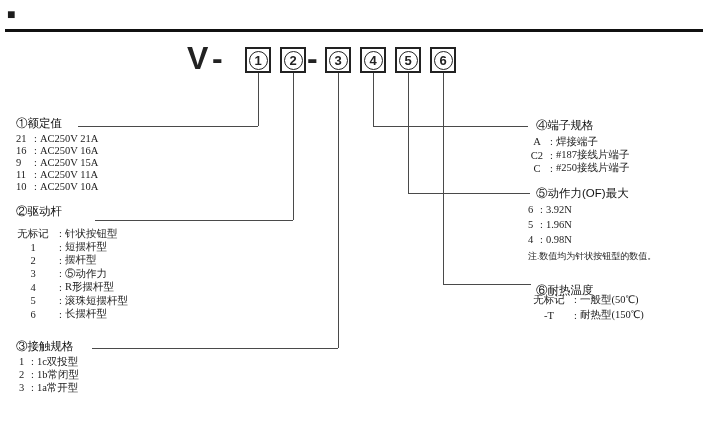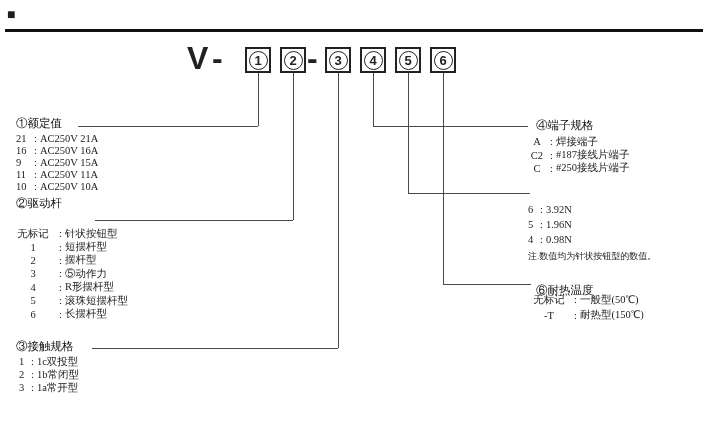--- a/index.html
+++ b/index.html
@@ -116,21 +116,21 @@
         <span class="colon">:</span>
         <span>AC250V 11A</span>
       </div>
     <div class="row">
         <span class="lbl w15">10</span>
         <span class="colon">:</span>
         <span>AC250V 10A</span>
       </div>
   </div>
 
-  <div class="sec-h" style="left:16px; top:196px;">②驱动杆</div>
+  <div class="sec-h" style="left:16px; top:204px;">②驱动杆</div>
   <div class="list lh134" style="left:10px; top:227px;">
     <div class="row">
         <span class="lbl w46">无标记</span>
         <span class="colon">:</span>
         <span>针状按钮型</span>
       </div>
     <div class="row">
         <span class="lbl w46">1</span>
         <span class="colon">:</span>
         <span>短摆杆型</span>
@@ -193,20 +193,21 @@
         <span class="colon">:</span>
         <span>#187接线片端子</span>
       </div>
     <div class="row">
         <span class="lbl w20">C</span>
         <span class="colon">:</span>
         <span>#250接线片端子</span>
       </div>
   </div>
 
+  <div class="sec-h" style="left:536px; top:186px;">⑤动作力(OF)最大</div>
   <div class="list lh150" style="left:528px; top:202px;">
     <div class="row">
         <span class="lbl w8">6</span>
         <span class="colon">:</span>
         <span>3.92N</span>
       </div>
     <div class="row">
         <span class="lbl w8">5</span>
         <span class="colon">:</span>
         <span>1.96N</span>

